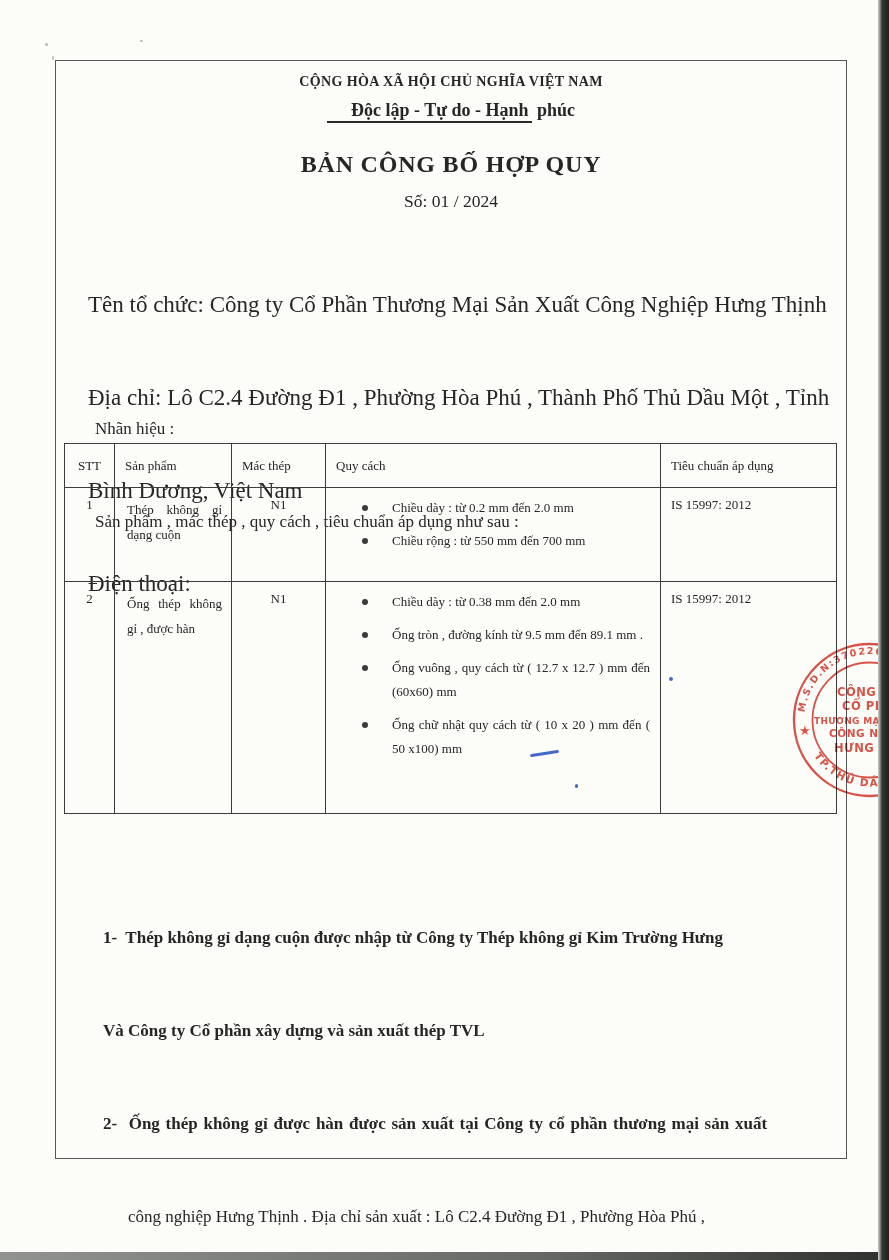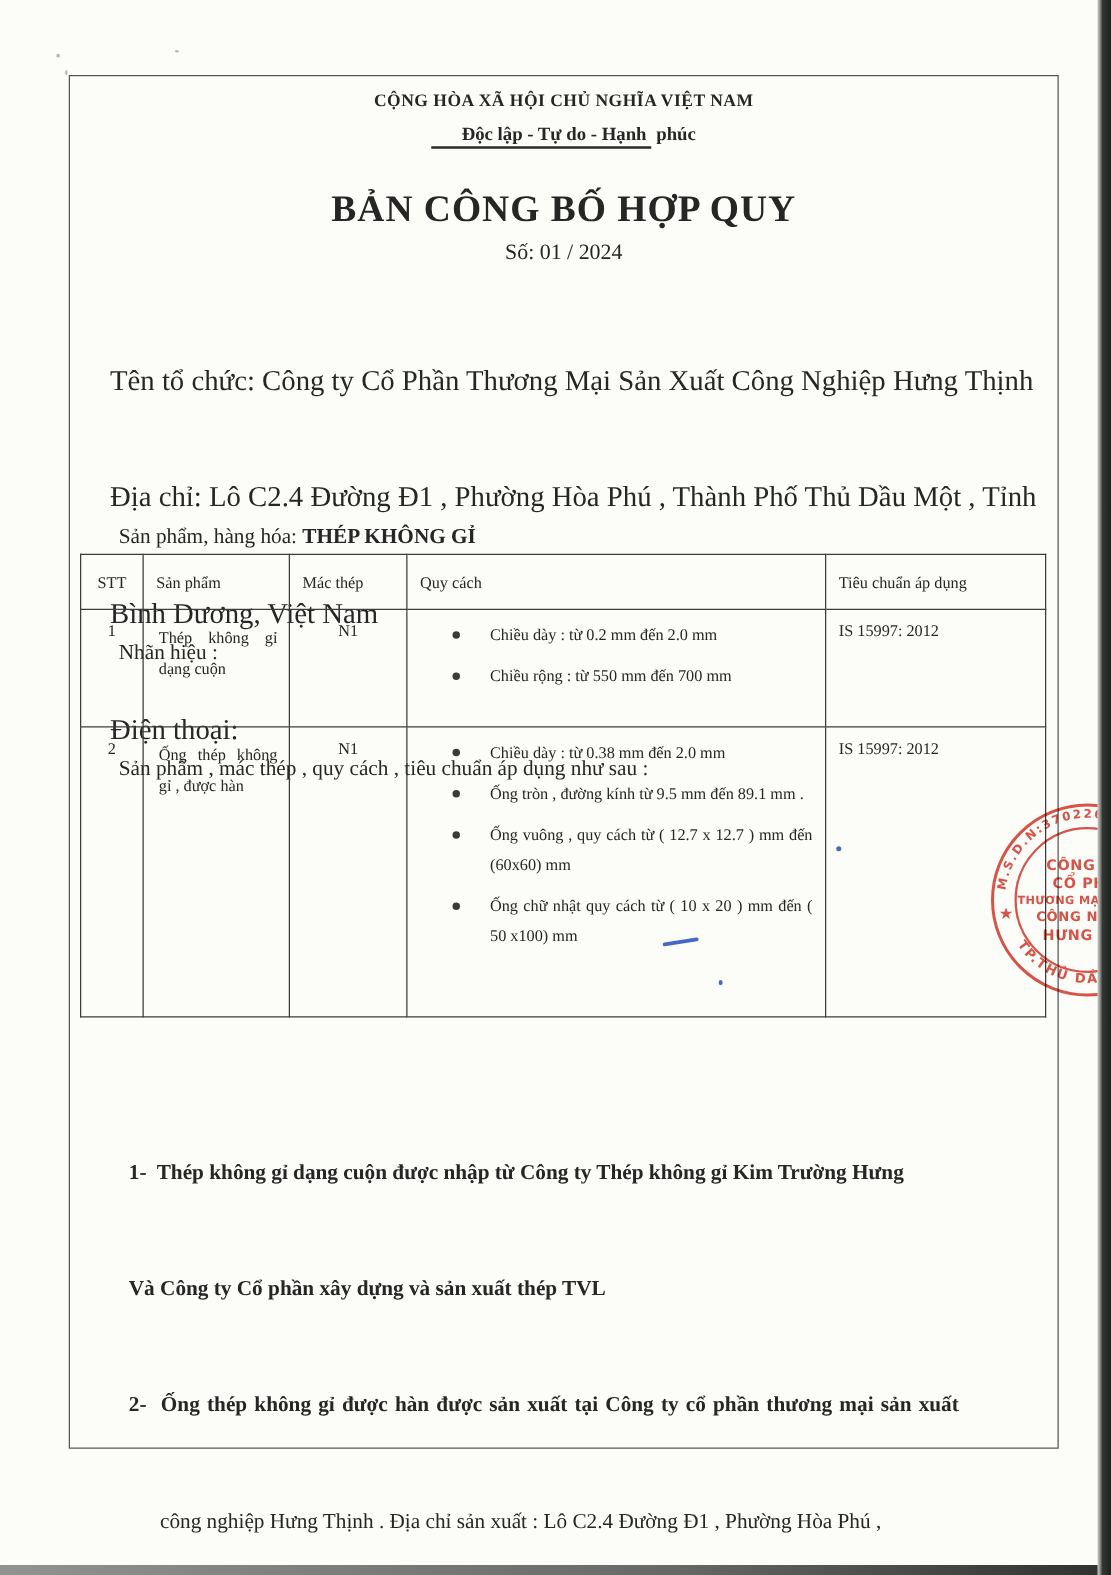--- a/index.html
+++ b/index.html
@@ -13,23 +13,23 @@
 
   
   .doc-border {
     position:absolute; left:55px; top:60px; width:792px; height:1099px;
     border:1.5px solid #565656;
   }
 
   
   .center-band { position:absolute; left:55px; width:792px; text-align:center; }
   .motto1 { top:74px; font-size:14px; font-weight:bold; letter-spacing:.4px; }
-  .motto2 { top:100px; font-size:15px; font-weight:bold; }
+  .motto2 { top:100px; font-size:18px; font-weight:bold; }
   .motto2 .u { border-bottom:2px solid #2a2a2a; padding:0 4px 1px 24px; }
-  .doc-title { top:151px; font-size:30px; font-weight:bold; letter-spacing:.8px; }
+  .doc-title { top:151px; font-size:24px; font-weight:bold; letter-spacing:.8px; }
   .doc-number { top:191px; font-size:17.5px; }
 
   
   .info { position:absolute; left:88px; top:227px; width:750px; font-size:23px; line-height:31px; white-space:pre-wrap; }
   .product-block { position:absolute; left:95px; top:351px; width:742px; font-size:17px; line-height:31px; white-space:pre-wrap; }
   .bold { font-weight:bold; }
 
   
   table.spec {
     position:absolute; left:64px; top:443px; width:772px;
@@ -91,21 +91,20 @@
 <div class="center-band doc-number">Số: 01 / 2024</div>
 
 <div class="info">
   <div>Tên tổ chức: Công ty Cổ Phần Thương Mại Sản Xuất Công Nghiệp Hưng Thịnh</div>
   <div>Địa chỉ: Lô C2.4 Đường Đ1 , Phường Hòa Phú , Thành Phố Thủ Dầu Một , Tỉnh</div>
   <div>Bình Dương, Việt Nam</div>
   <div>Điện thoại:</div>
 </div>
 
 <div class="product-block">
-  <div><span>Sản phẩm, hàng hóa: </span><span class="bold">THÉP KHÔNG GỈ</span></div>
   <div>Nhãn hiệu :</div>
   <div>Sản phẩm , mác thép , quy cách , tiêu chuẩn áp dụng như sau :</div>
 </div>
 
 <table class="spec">
   <colgroup>
     <col style="width:50px">
       <col style="width:117px">
       <col style="width:94px">
       <col style="width:335px">

